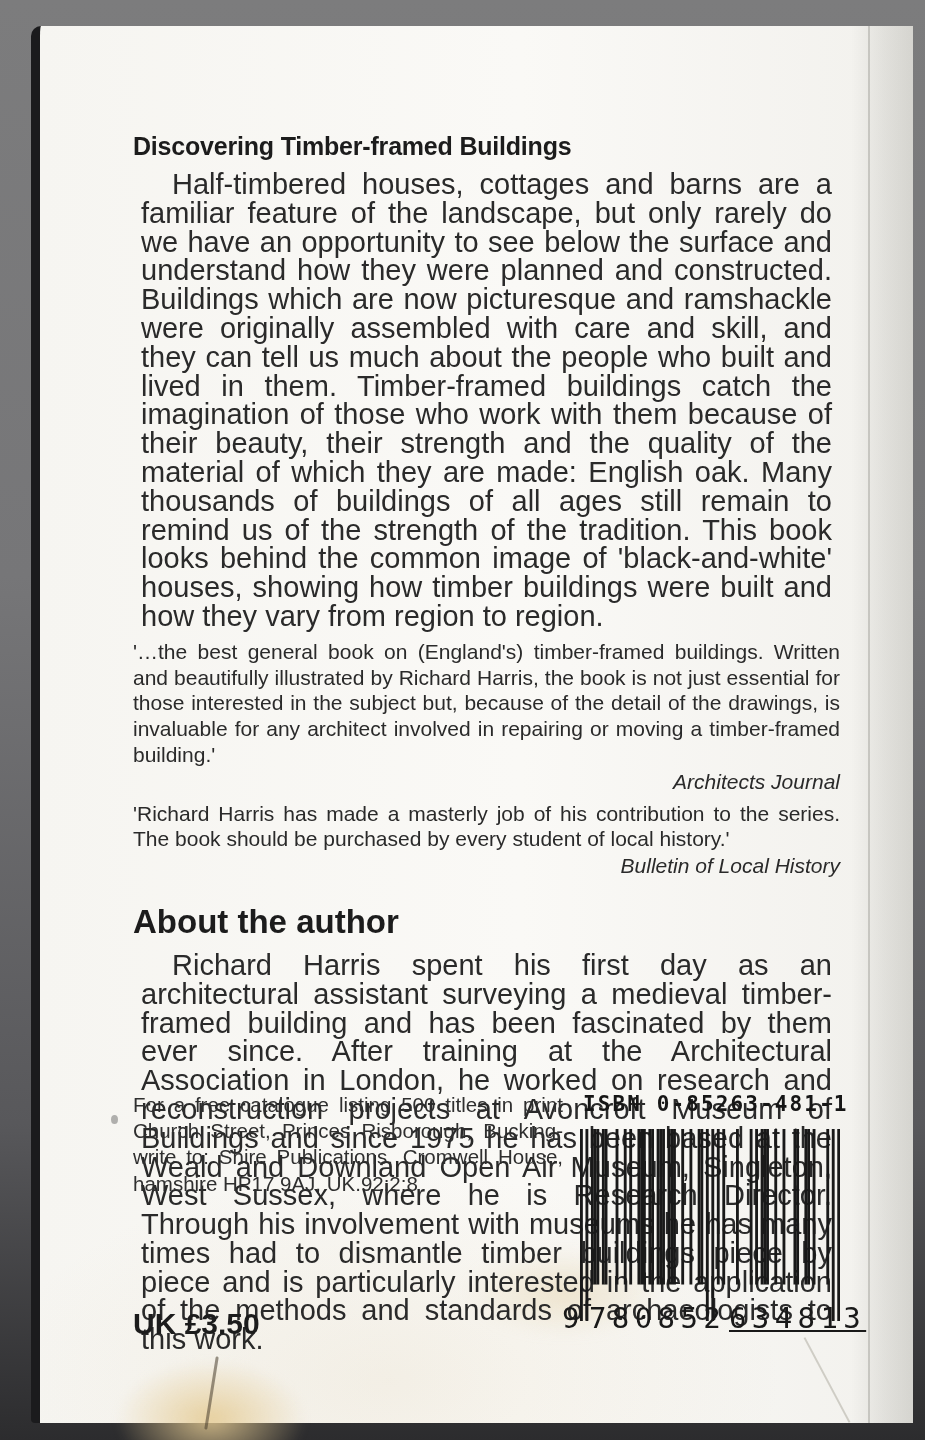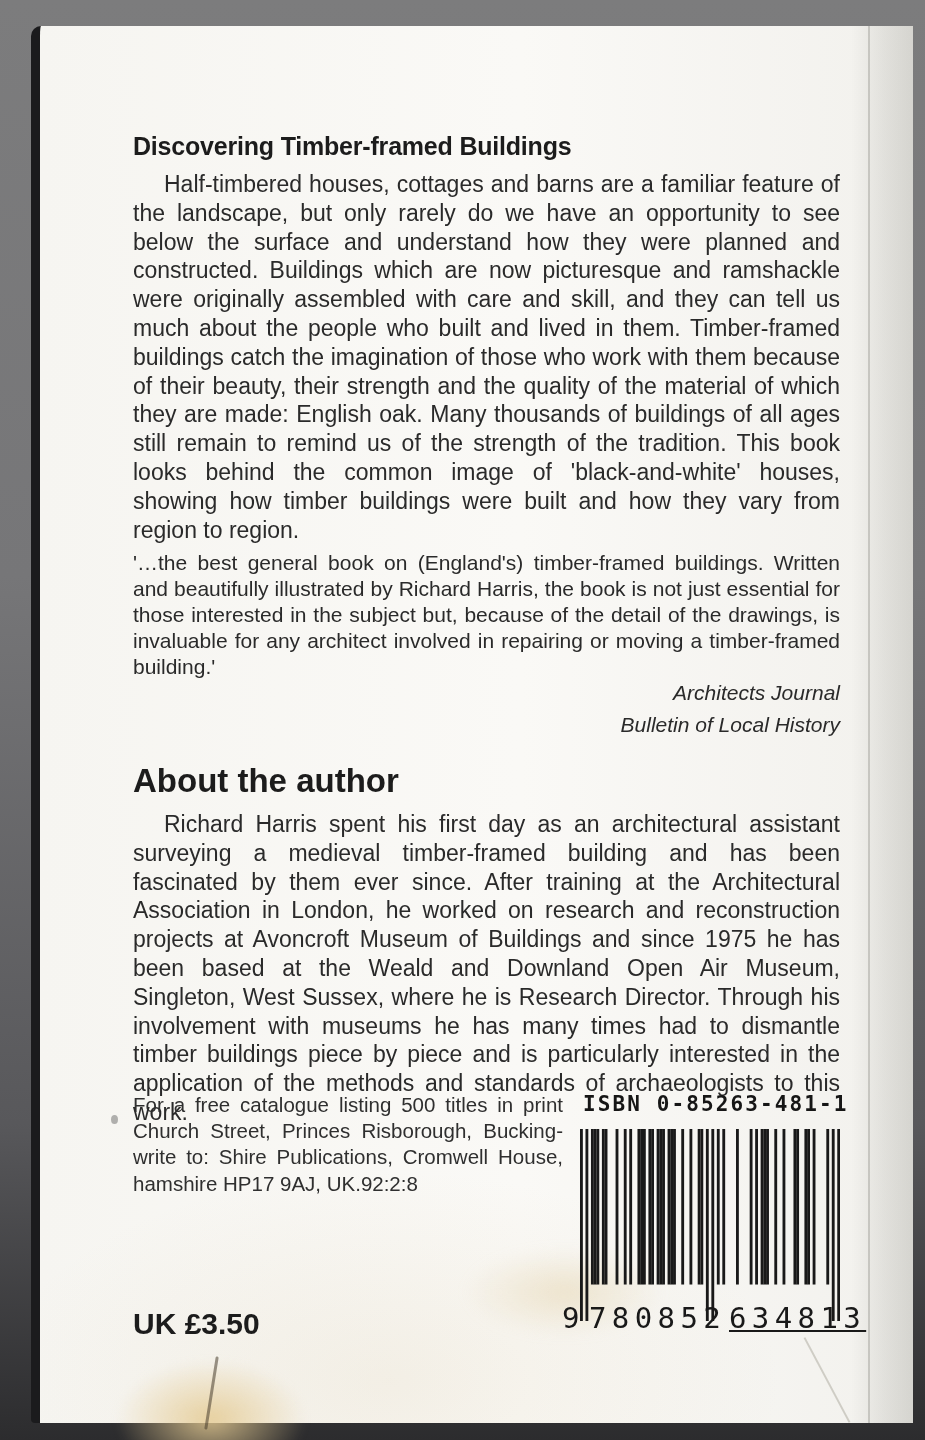--- a/index.html
+++ b/index.html
@@ -14,21 +14,21 @@
     border-radius:10px 0 0 4px;
     background:
       radial-gradient(560px 300px at 40% 97%, rgba(214,196,158,.18), transparent 70%),
       linear-gradient(90deg,#f6f5f1 0%,#faf9f6 55%,#f2f1ed 100%);
   }
   .crease{position:absolute;top:0;bottom:0;left:828px;width:2px;background:rgba(95,95,88,.25);}
   .edge-shade{position:absolute;top:0;bottom:0;right:0;width:62px;
     background:linear-gradient(90deg,rgba(0,0,0,0) 0%,rgba(70,70,60,.10) 55%,rgba(70,70,60,.17) 100%);}
   .text-col{position:absolute;left:93px;top:106px;width:707px;color:#2a2a2a;}
   .title{font-size:25px;font-weight:bold;margin:0 0 9px 0;color:#1c1c1c;letter-spacing:-.2px;}
-  .body-par{font-size:23px;line-height:28.8px;text-align:justify;text-indent:31px;margin:0;}
+  .body-par{font-size:29px;line-height:28.8px;text-align:justify;text-indent:31px;margin:8px;}
   .review{margin-top:6px;font-size:21px;line-height:25.8px;}
   .review .quote{margin:0;text-align:justify;}
   .review .attrib{text-align:right;font-style:italic;margin-top:1px;}
   .about-h{font-size:33px;font-weight:bold;margin:24px 0 10px 0;color:#1c1c1c;}
   .catalogue{position:absolute;left:93px;top:1066px;width:430px;
     font-size:20.5px;line-height:26.2px;color:#2f2f2f;}
   .cat-line{text-align:justify;text-align-last:justify;white-space:nowrap;}
   .cat-last{display:flex;white-space:nowrap;}
   .isbn-block{position:absolute;left:534px;top:1066px;width:276px;color:#161616;}
   .isbn-label{font-family:"DejaVu Sans Mono",monospace;font-weight:bold;font-size:21px;
@@ -67,20 +67,21 @@
   <div class="text-col">
     <h1 class="title">Discovering Timber-framed Buildings</h1>
     <p class="body-par">Half-timbered houses, cottages and barns are a familiar feature of the landscape, but only rarely do we have an opportunity to see below the surface and understand how they were planned and constructed.  Buildings which are now picturesque and ramshackle were originally assembled with care and skill, and they can tell us much about the people who built and lived in them.  Timber-framed buildings catch the imagination of those who work with them because of their beauty, their strength and the quality of the material of which they are made: English oak.  Many thousands of buildings of all ages still remain to remind us of the strength of the tradition.  This book looks behind the common image of 'black-and-white' houses, showing how timber buildings were built and how they vary from region to region.</p>
 
     <div class="review">
       <p class="quote">'…the best general book on (England's) timber-framed buildings.  Written and beautifully illustrated by Richard Harris, the book is not just essential for those interested in the subject but, because of the detail of the drawings, is invaluable for any architect involved in repairing or moving a timber-framed building.'</p>
       <div class="attrib">Architects Journal</div>
     </div>
 
     <div class="review">
+      <p class="quote">'Richard Harris has made a masterly job of his contribution to the series.  The book should be purchased by every student of local history.'</p>
       <div class="attrib">Bulletin of Local History</div>
     </div>
 
     <h2 class="about-h">About the author</h2>
     <p class="body-par">Richard Harris spent his first day as an architectural assistant surveying a medieval timber-framed building and has been fascinated by them ever since.  After training at the Architectural Association in London, he worked on research and reconstruction projects at Avoncroft Museum of Buildings and since 1975 he has been based at the Weald and Downland Open Air Museum, Singleton, West Sussex, where he is Research Director.  Through his involvement with museums he has many times had to dismantle timber buildings piece by piece and is particularly interested in the application of the methods and standards of archaeologists to this work.</p>
   </div>
 
   <div class="catalogue">
     <div class="cat-line">For a free catalogue listing 500 titles in print</div>
     <div class="cat-line">Church Street, Princes Risborough, Bucking-</div>

